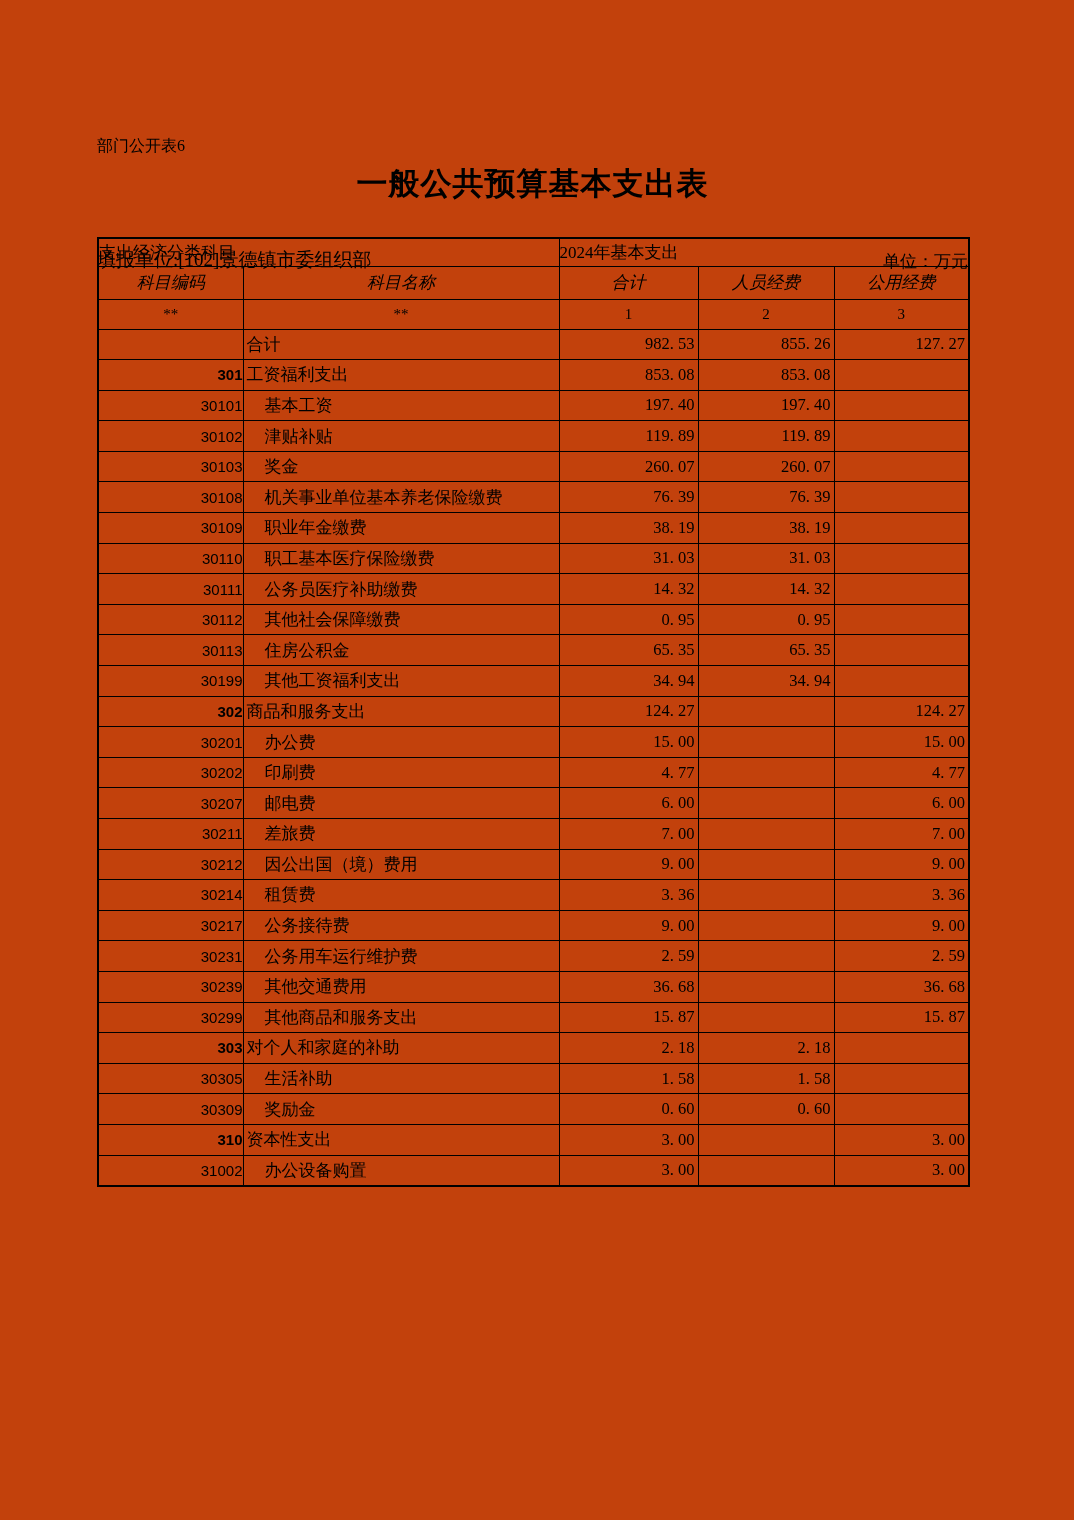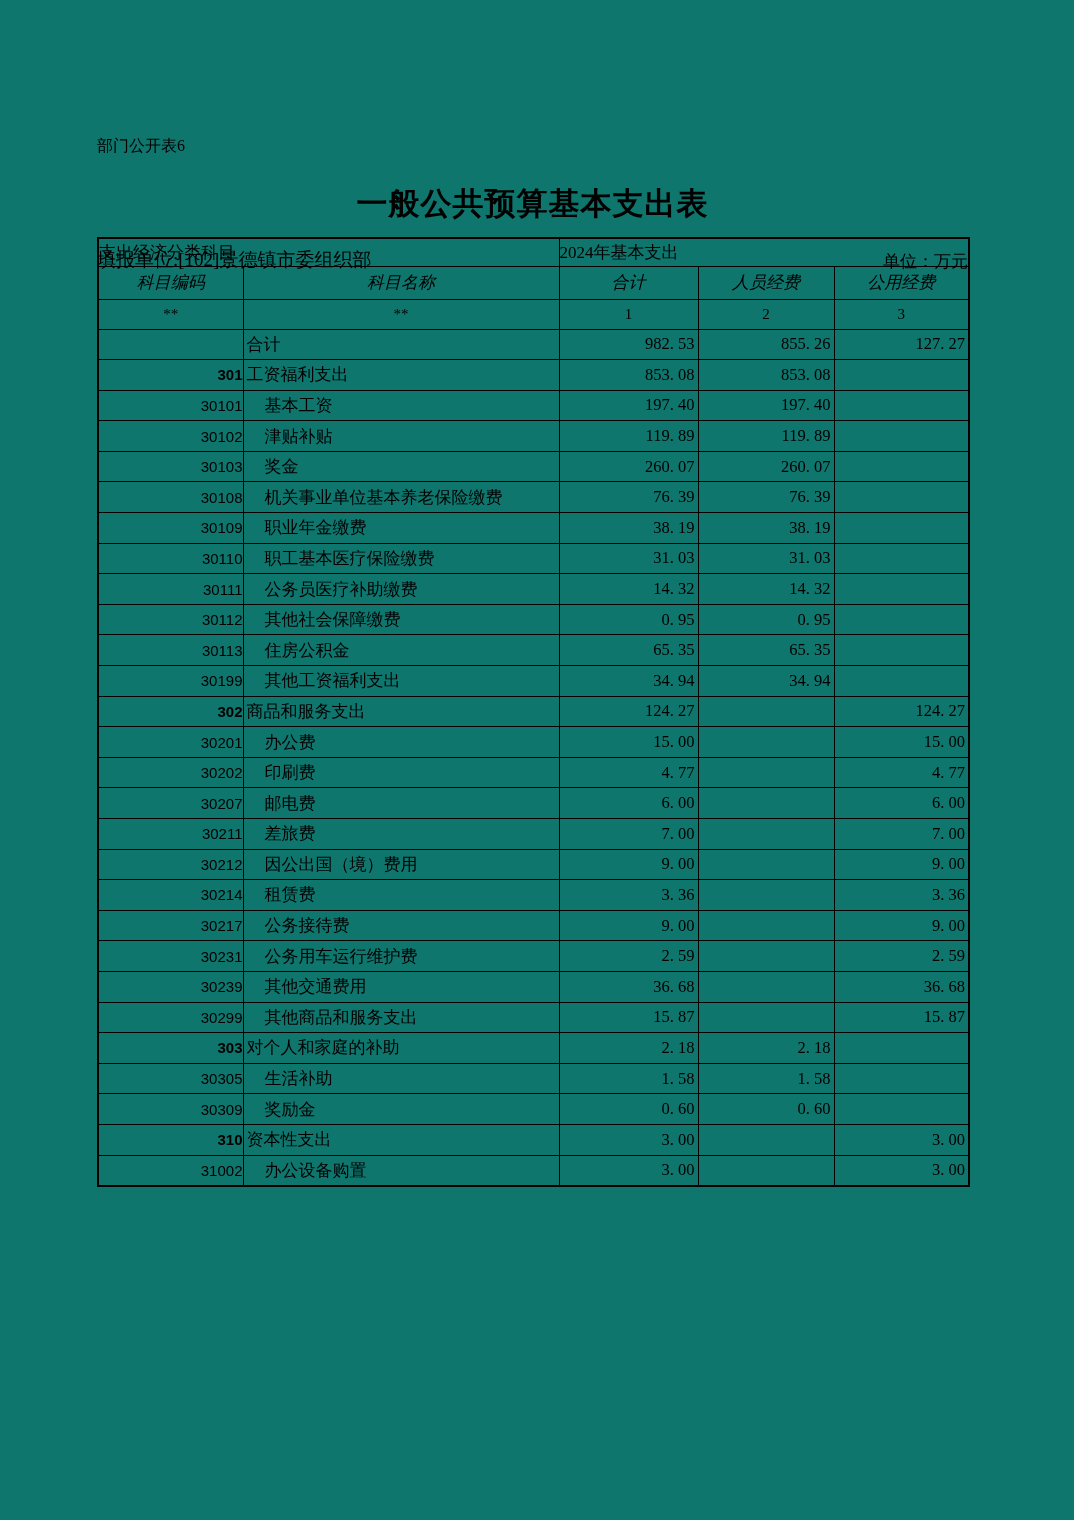--- a/index.html
+++ b/index.html
@@ -1,40 +1,39 @@
 <!DOCTYPE html>
 <html><head>
 <meta charset="utf-8">
 <style>
   * { margin: 0; padding: 0; box-sizing: border-box; }
   html, body { background: #ffffff; }
   .page {
     position: relative;
     width: 1074px;
     height: 1520px;
-    background: #0f766e;
+    background: #c2410c;
     font-family: "Liberation Serif", "DejaVu Serif", serif;
     color: #000000;
   }
   .doc-label {
     position: absolute;
     left: 97px;
     top: 136px;
     font-size: 16px;
   }
   .main-title {
     position: absolute;
     left: 97px;
     top: 163px;
     width: 871px;
     text-align: center;
     font-size: 31px;
     font-weight: bold;
     letter-spacing: 1px;
-    margin-top: 20px;
   }
   .meta-line {
     position: absolute;
     left: 97px;
     top: 207px;
     width: 871px;
     display: flex;
     justify-content: space-between;
     align-items: flex-end;
   }

